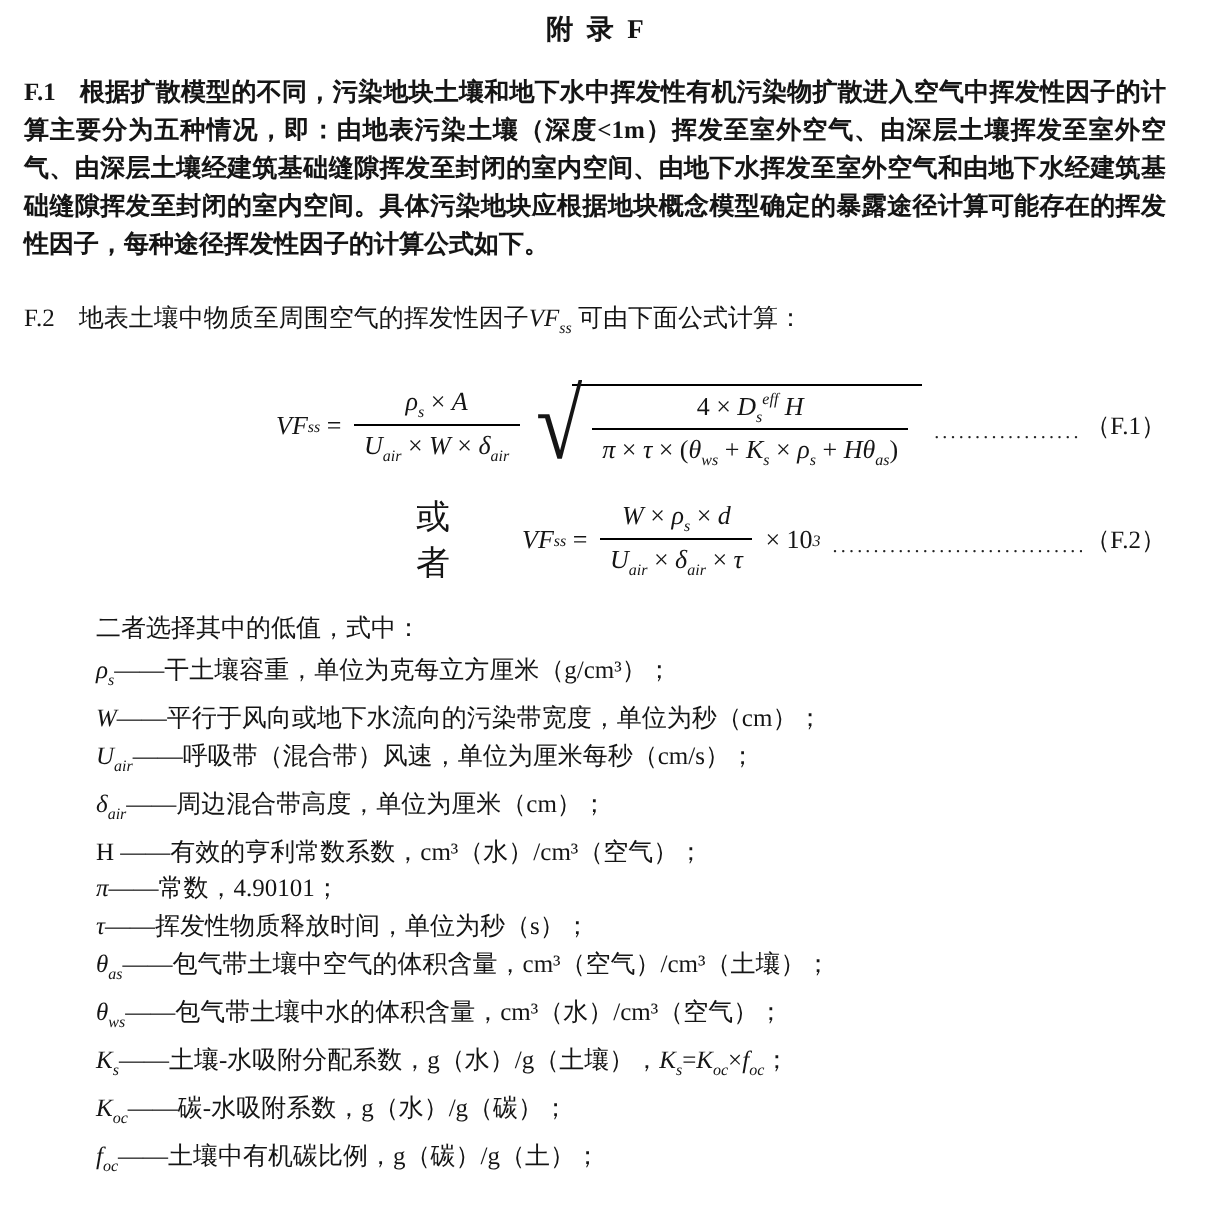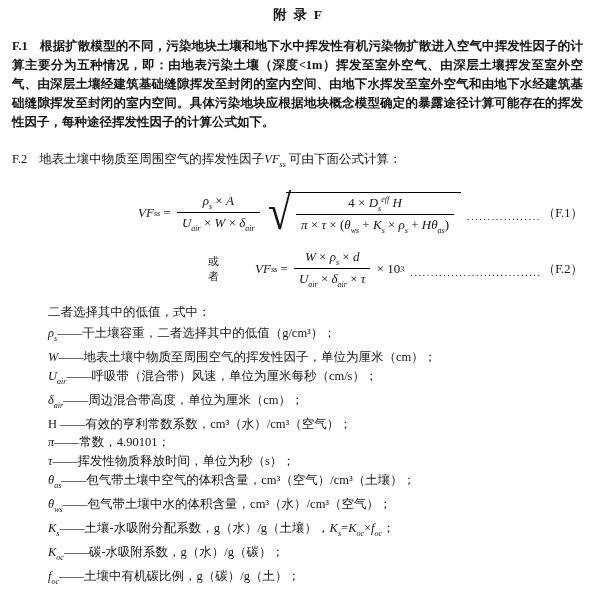--- a/index.html
+++ b/index.html
@@ -26,21 +26,21 @@
   .it { font-style: italic; }
   sub.ss, sup.ss { font-size: 8px; font-style: italic; }
   .tk { white-space: pre; }
   .frac { display: inline-flex; flex-direction: column; vertical-align: middle; text-align: center; margin: 0 3px; }
   .frac .num { display: block; padding: 0 5px 1px 5px; border-bottom: 1px solid #000; }
   .frac .den { display: block; padding: 2px 5px 0 5px; }
   .sqrt { display: inline-flex; align-items: center; margin-left: 3px; }
   .rad { font-size: 50px; line-height: 44px; height: 46px; overflow: hidden; display: inline-block;
          margin-right: -7px; font-weight: 400; transform: scaleX(.85); }
   .radicand { display: inline-flex; align-items: center; border-top: 1.3px solid #000; padding: 2px 4px 0 7px; }
-  .prefix-math { font-size: 11px; }
+  .prefix-math { font-size: 17px; }
   .f1-math { margin-left: 128px; }
   .f2-prefix { margin-left: 198px; }
   .f2-math { margin-left: 36px; }
   .leader { flex: 1 1 auto; overflow: hidden; white-space: nowrap; font-size: 10px; letter-spacing: 1.6px;
             color: #222; margin: 6px 2px 0 6px; }
   .formula-label { font-size: 12.5px; white-space: nowrap; margin-right: 2px; text-align: right; }
 
   
   .def-intro { margin: 12px 0 0 38px; font-size: 12.5px; line-height: 19px; }
   .defs { margin: 2px 0 0 38px; }
@@ -99,22 +99,22 @@
         <span class="tk"> × 10</span>
         <sup class="ss">3</sup>
       </span>
     <span class="leader">...................................................................</span>
     <span class="formula-label">（F.2）</span>
   </div>
 
   <p class="def-intro">二者选择其中的低值，式中：</p>
 
   <div class="defs">
-      <p class="def-line"><span class="it">ρ</span><sub class="ss">s</sub><span class="tk">——干土壤容重，二者选择其中的低值（g/cm³）；</span></p>
-      <p class="def-line"><span class="it">W</span><span class="tk">——地表土壤中物质至周围空气的挥发性因子，单位为厘米（cm）；</span></p>
+      <p class="def-line"><span class="it">ρ</span><sub class="ss">s</sub><span class="tk">——干土壤容重，单位为克每立方厘米（g/cm³）；</span></p>
+      <p class="def-line"><span class="it">W</span><span class="tk">——平行于风向或地下水流向的污染带宽度，单位为秒（cm）；</span></p>
       <p class="def-line"><span class="it">U</span><sub class="ss">air</sub><span class="tk">——呼吸带（混合带）风速，单位为厘米每秒（cm/s）；</span></p>
       <p class="def-line"><span class="it">δ</span><sub class="ss">air</sub><span class="tk">——周边混合带高度，单位为厘米（cm）；</span></p>
       <p class="def-line"><span class="tk">H ——有效的亨利常数系数，cm³（水）/cm³（空气）；</span></p>
       <p class="def-line"><span class="it">π</span><span class="tk">——常数，4.90101；</span></p>
       <p class="def-line"><span class="it">τ</span><span class="tk">——挥发性物质释放时间，单位为秒（s）；</span></p>
       <p class="def-line"><span class="it">θ</span><sub class="ss">as</sub><span class="tk">——包气带土壤中空气的体积含量，cm³（空气）/cm³（土壤）；</span></p>
       <p class="def-line"><span class="it">θ</span><sub class="ss">ws</sub><span class="tk">——包气带土壤中水的体积含量，cm³（水）/cm³（空气）；</span></p>
       <p class="def-line"><span class="it">K</span><sub class="ss">s</sub><span class="tk">——土壤-水吸附分配系数，g（水）/g（土壤），</span><span class="it">K</span><sub class="ss">s</sub><span class="tk">=</span><span class="it">K</span><sub class="ss">oc</sub><span class="tk">×</span><span class="it">f</span><sub class="ss">oc</sub><span class="tk">；</span></p>
       <p class="def-line"><span class="it">K</span><sub class="ss">oc</sub><span class="tk">——碳-水吸附系数，g（水）/g（碳）；</span></p>
       <p class="def-line"><span class="it">f</span><sub class="ss">oc</sub><span class="tk">——土壤中有机碳比例，g（碳）/g（土）；</span></p>

